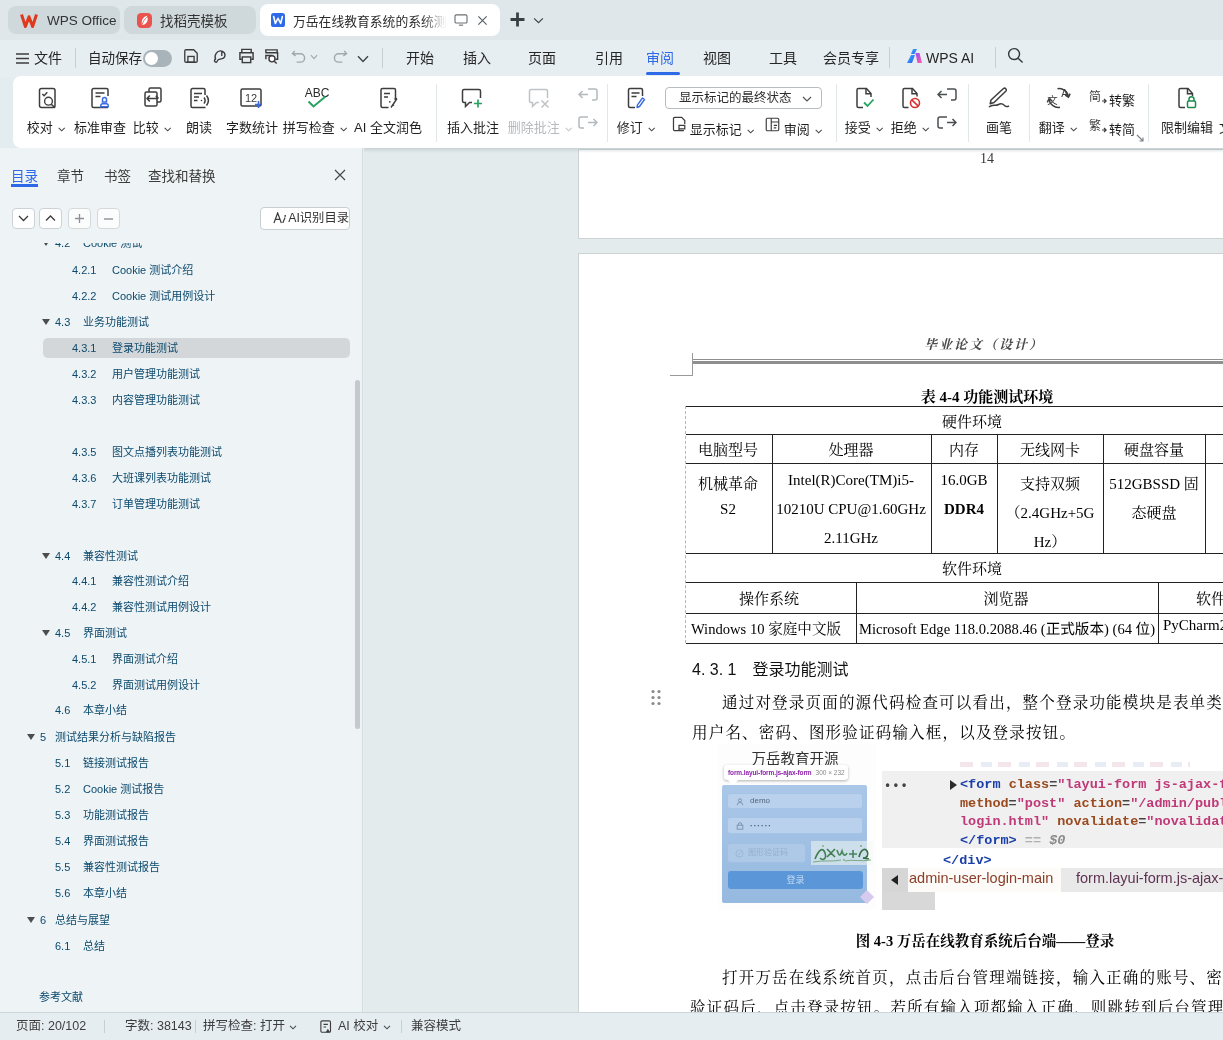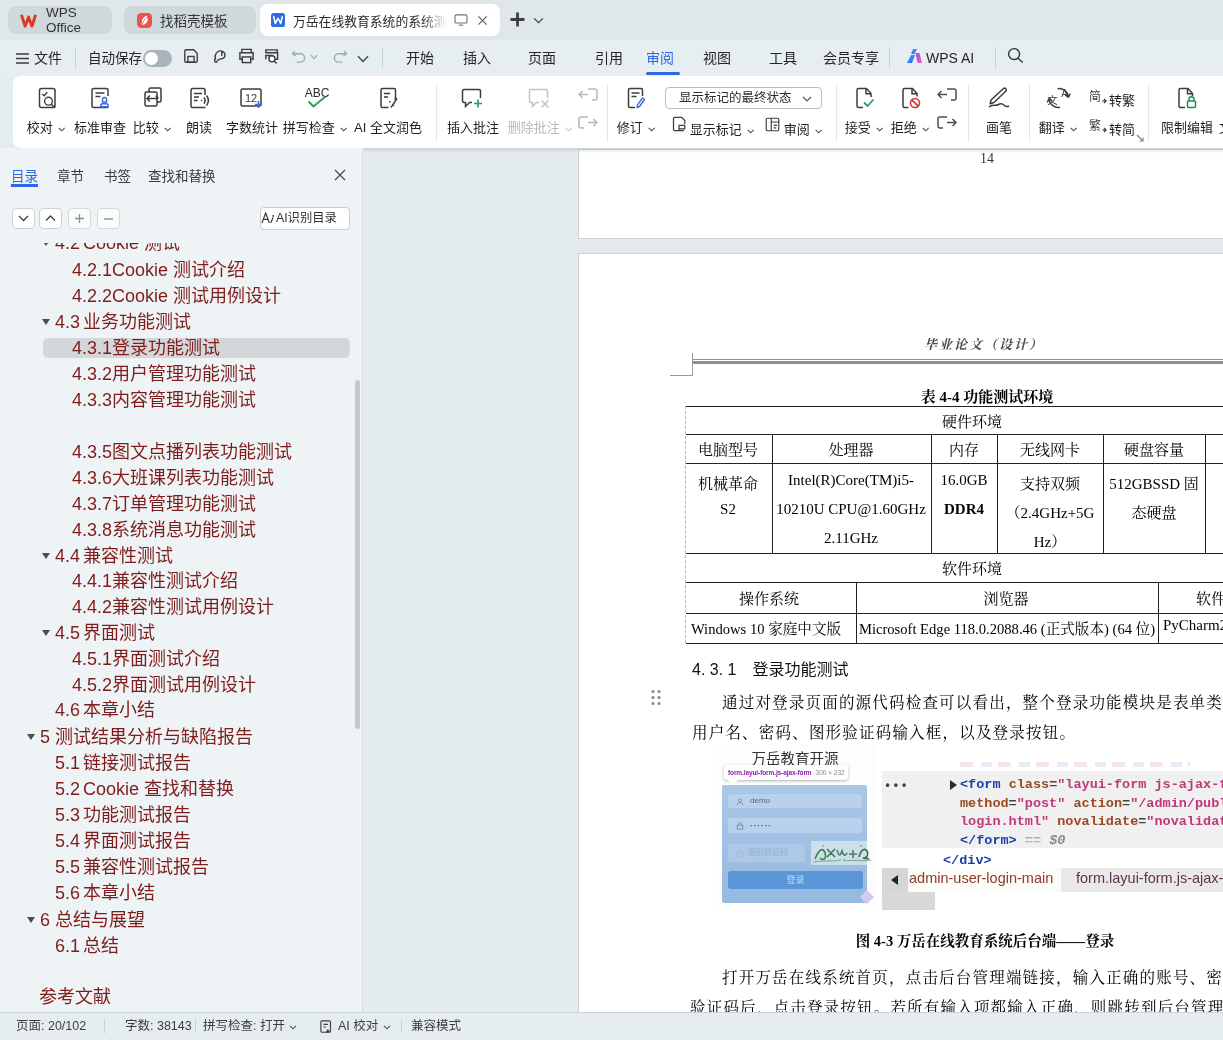--- a/index.html
+++ b/index.html
@@ -17,38 +17,38 @@
   
   #ribbon { left:0; top:77px; width:1223px; height:71px; background:#e3ecef; }
   #ribbonpanel { position:absolute; left:13px; top:-1px; width:1210px; height:72px; background:#fff; border-radius:8px 0 0 8px; }
   .rlabel { position:absolute; font-size:13px; color:#1f1f1f; white-space:nowrap; transform:translateX(-50%); top:40px; }
   .ricon { position:absolute; top:9px; transform:translateX(-50%); }
   .rdiv { position:absolute; top:7px; width:1px; height:58px; background:#e2e7e9; }
   .gray { color:#b6babc; }
   
   #sidebar { left:0; top:148px; width:363px; height:864px; background:#eef3f5; border-right:1px solid #d5dce0; }
   .stab { position:absolute; top:17px; font-size:13.5px; color:#3c3c3c; }
-  .tocrow { position:absolute; height:26px; line-height:26px; font-size:18px; color:#7f1d1d; white-space:nowrap; width:304px; }
+  .tocrow { position:absolute; height:26px; line-height:26px; font-size:11px; color:#0c4a6e; white-space:nowrap; width:304px; }
   .tnum { position:absolute; }
   .ttxt { position:absolute; }
   .tmark { position:absolute; width:0; height:0; border-left:4.5px solid transparent; border-right:4.5px solid transparent; border-top:6px solid #4d4d4d; top:10px; }
   
   #docarea { left:364px; top:148px; width:859px; height:864px; background:#e4ebed; overflow:hidden; }
   .page { position:absolute; left:215px; width:660px; background:#fff; box-shadow:0 0 0 1px #cdd2d5; }
   .serif { font-family:"Liberation Serif","Noto Serif CJK SC",serif; }
   
   #statusbar { left:0; top:1012px; width:1223px; height:28px; background:#e6edf0; border-top:1px solid #ccd7db; font-size:12.5px; color:#3d3d3d; }
   .sitem { position:absolute; top:0; height:27px; line-height:27px; white-space:nowrap; }
   svg { display:block; }
 </style>
 </head>
 <body>
 
 <div id="titlebar" class="abs">
-  <div class="tab" style="left:8px; width:104px;">
+  <div class="tab" style="left:8px; width:112px;">
     <svg width="18" height="15" viewBox="0 0 24 20" style="margin-left:12px;">
       <path d="M2 2 L7.2 18 L12 5 L16.8 18 L22 2" fill="none" stroke="#e03a1e" stroke-width="4" stroke-linejoin="round"></path>
     </svg>
     <span style="margin-left:9px;">WPS Office</span>
   </div>
   <div class="tab" style="left:124px; width:132px;">
     <svg width="15" height="15" viewBox="0 0 16 16" style="margin-left:13px;">
       <rect x="0" y="0" width="16" height="16" rx="4.5" fill="#e9544f"></rect>
       <path d="M10.8 2.8 C6.2 4.2 4.6 7.6 5.2 12.6 C9.2 12.4 11.6 10 11.4 5.2 C10.4 4.6 10.6 3.8 10.8 2.8 Z" fill="#fff"></path>
       <path d="M5.4 12.4 C6.8 8.4 8.4 6.4 10.4 4.6" fill="none" stroke="#e9544f" stroke-width="0.9"></path>
@@ -365,21 +365,21 @@
     <div class="abs" style="left:68px; top:60px; width:23px; height:21px; background:#fbfcfc; border:1px solid #d4d9dc; border-radius:4px;">
       <svg width="11" height="11" viewBox="0 0 11 11" style="margin:4px auto 0;">
           <path d="M5.5 1 V10 M1 5.5 H10" stroke="#8b9196" stroke-width="1.3"></path>
         </svg>
       </div>
     <div class="abs" style="left:97px; top:60px; width:23px; height:21px; background:#fbfcfc; border:1px solid #d4d9dc; border-radius:4px;">
       <svg width="11" height="2" viewBox="0 0 11 2" style="margin:9px auto 0;">
           <path d="M1 1 H10" stroke="#8b9196" stroke-width="1.4"></path>
         </svg>
       </div>
-    <div class="abs" style="left:260px; top:59px; width:90px; height:23px; background:#fff; border:1px solid #c9ced2; border-radius:4px; font-size:12.3px; color:#333; line-height:21px; text-align:left;">
+    <div class="abs" style="left:260px; top:59px; width:90px; height:23px; background:#fff; border:1px solid #c9ced2; border-radius:4px; font-size:12.3px; color:#333; line-height:21px; text-align:right;">
       <svg width="13" height="12" viewBox="0 0 14 13" style="display:inline-block; vertical-align:-2px; margin-right:2px;">
           <path d="M1 12 L5 1 L9 12 M2.5 8 H7.5" fill="none" stroke="#3c3c3c" stroke-width="1.3"></path>
           <path d="M10.5 12 L13 6" stroke="#3c3c3c" stroke-width="1.3"></path>
           <circle cx="13.2" cy="4.2" r="1" fill="#3c3c3c"></circle>
         </svg>AI识别目录</div>
   </div>
   <div id="toclist" class="abs" style="left:0; top:88px; width:363px; height:776px; overflow:hidden;">
       <div class="tocrow" style="top:-6px;">
         <span class="tmark" style="left:42px;"></span>
         <span class="tnum" style="left:55px;">4.2</span>
@@ -416,24 +416,20 @@
         <span class="ttxt" style="left:112px;">图文点播列表功能测试</span>
       </div>
       <div class="tocrow" style="top:229px;">
         <span class="tnum" style="left:72px;">4.3.6</span>
         <span class="ttxt" style="left:112px;">大班课列表功能测试</span>
       </div>
       <div class="tocrow" style="top:255px;">
         <span class="tnum" style="left:72px;">4.3.7</span>
         <span class="ttxt" style="left:112px;">订单管理功能测试</span>
       </div>
-      <div class="tocrow" style="top:281px;">
-        <span class="tnum" style="left:72px;">4.3.8</span>
-        <span class="ttxt" style="left:112px;">系统消息功能测试</span>
-      </div>
       <div class="tocrow" style="top:307px;">
         <span class="tmark" style="left:42px;"></span>
         <span class="tnum" style="left:55px;">4.4</span>
         <span class="ttxt" style="left:83px;">兼容性测试</span>
       </div>
       <div class="tocrow" style="top:332px;">
         <span class="tnum" style="left:72px;">4.4.1</span>
         <span class="ttxt" style="left:112px;">兼容性测试介绍</span>
       </div>
       <div class="tocrow" style="top:358px;">
@@ -461,21 +457,21 @@
         <span class="tmark" style="left:27px;"></span>
         <span class="tnum" style="left:40px;">5</span>
         <span class="ttxt" style="left:55px;">测试结果分析与缺陷报告</span>
       </div>
       <div class="tocrow" style="top:514px;">
         <span class="tnum" style="left:55px;">5.1</span>
         <span class="ttxt" style="left:83px;">链接测试报告</span>
       </div>
       <div class="tocrow" style="top:540px;">
         <span class="tnum" style="left:55px;">5.2</span>
-        <span class="ttxt" style="left:83px;">Cookie 查找和替换</span>
+        <span class="ttxt" style="left:83px;">Cookie 测试报告</span>
       </div>
       <div class="tocrow" style="top:566px;">
         <span class="tnum" style="left:55px;">5.3</span>
         <span class="ttxt" style="left:83px;">功能测试报告</span>
       </div>
       <div class="tocrow" style="top:592px;">
         <span class="tnum" style="left:55px;">5.4</span>
         <span class="ttxt" style="left:83px;">界面测试报告</span>
       </div>
       <div class="tocrow" style="top:618px;">
@@ -554,21 +550,21 @@
       <span class="abs" style="left:471px; top:246.5px; transform:translateX(-50%); white-space:nowrap;">（2.4GHz+5G</span>
       <span class="abs" style="left:471px; top:275.5px; transform:translateX(-50%);">Hz）</span>
       <span class="abs" style="left:575px; top:217.5px; transform:translateX(-50%); white-space:nowrap;">512GBSSD 固</span>
       <span class="abs" style="left:575px; top:246.5px; transform:translateX(-50%);">态硬盘</span>
 
       <span class="abs" style="left:393px; top:303px; transform:translateX(-50%);">软件环境</span>
       <span class="abs" style="left:190px; top:333px; transform:translateX(-50%);">操作系统</span>
       <span class="abs" style="left:427px; top:333px; transform:translateX(-50%);">浏览器</span>
       <span class="abs" style="left:617px; top:333px; white-space:nowrap;">软件工具</span>
       <span class="abs" style="left:187px; top:362.5px; transform:translateX(-50%); white-space:nowrap; font-size:14.6px;">Windows 10 家庭中文版</span>
-      <span class="abs" style="left:428px; top:362.5px; transform:translateX(-50%); white-space:nowrap; font-size:14.6px;">Microsoft Edge 118.0.2088.46 (正式版本) (64  位)</span>
+      <span class="abs" style="left:428px; top:362.5px; transform:translateX(-50%); white-space:nowrap; font-size:14.6px;font-family:Liberation Serif, serif;">Microsoft Edge 118.0.2088.46 (正式版本) (64  位)</span>
       <span class="abs" style="left:584px; top:362.5px; white-space:nowrap;">PyCharm2022</span>
     </div>
 
     <div class="abs" style="left:113px; top:402px; font-size:16px; color:#111; white-space:nowrap;">4. 3. 1　登录功能测试</div>
 
     <svg class="abs" width="12" height="17" viewBox="0 0 12 17" style="left:71px; top:435px;">
       <g fill="#8a8a8a">
           <circle cx="3" cy="2.5" r="1.6"></circle>
           <circle cx="9" cy="2.5" r="1.6"></circle>
           <circle cx="3" cy="8.5" r="1.6"></circle>

